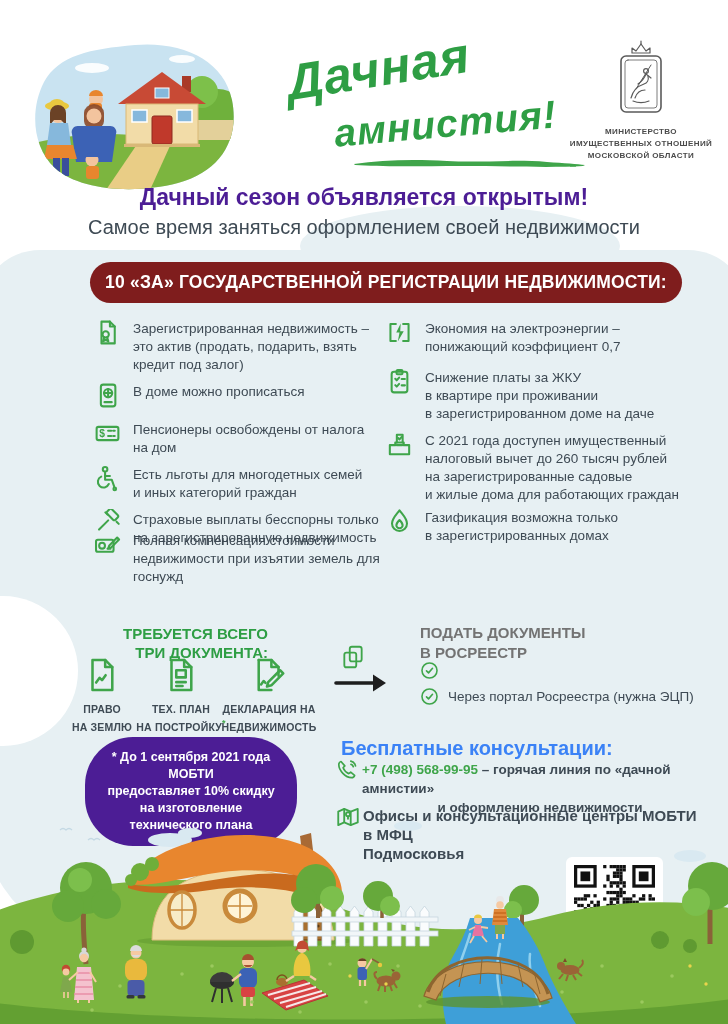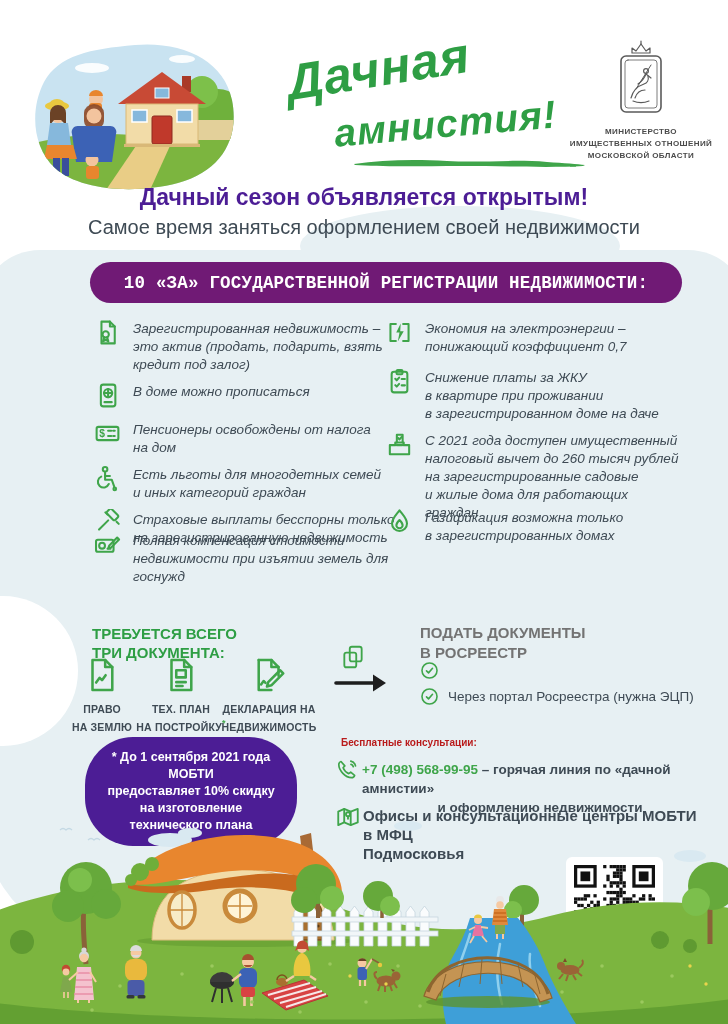--- a/index.html
+++ b/index.html
@@ -22,46 +22,46 @@
   .title2{position:absolute;left:72px;top:72px;font-size:39px;font-weight:bold;font-style:italic;
           color:#2E9E44;transform:rotate(-5deg);letter-spacing:1px;}
   .brush{position:absolute;left:90px;top:126px;}
   .ministry{left:566px;top:40px;width:150px;text-align:center;}
   .ministry .crest{display:block;margin:0 auto;}
   .ministry .mline{font-size:8px;font-weight:bold;line-height:12px;color:#4A4A4A;letter-spacing:.4px;}
   .headline{left:0;width:728px;top:184px;text-align:center;font-size:23px;font-weight:bold;color:#4c1d95;}
   .subheadline{left:0;width:728px;top:216px;text-align:center;font-size:20px;color:#3E4A54;}
 
   
-  .banner{left:90px;top:262px;width:592px;height:41px;background:#701a75;border-radius:21px;
+  .banner{left:90px;top:262px;width:592px;height:41px;background:#7f1d1d;border-radius:21px;
           display:flex;align-items:center;justify-content:center;color:#fff;font-weight:bold;
-          font-size:17.5px;letter-spacing:.2px;font-family:Liberation Mono, monospace;}
+          font-size:17.5px;letter-spacing:.2px;}
 
   
   .benefit{position:absolute;display:flex;gap:11px;align-items:flex-start;}
-  .benefit .btext{font-size:13.5px;line-height:18px;color:#3E4A54;padding-top:2px;font-style:italic;}
+  .benefit .btext{font-size:13.5px;line-height:18px;color:#3E4A54;padding-top:2px;}
   .icon{flex:0 0 auto;}
 
   
-  .docs-heading{left:92px;top:624px;width:176px;text-align:left;color:#2E9E44;
+  .docs-heading{left:92px;top:624px;width:176px;text-align:right;color:#2E9E44;
                 font-weight:bold;font-size:15px;line-height:19px;}
   .doc-item{position:absolute;text-align:center;}
   .doc-label{font-size:10.5px;font-weight:bold;line-height:14px;color:#3E4A54;margin-top:4px;letter-spacing:.2px;}
   .doc-label sup{color:#3FA54A;font-size:9px;}
   .note-blob{left:85px;top:737px;width:212px;min-height:96px;box-sizing:border-box;background:#4c1d95;
              border-radius:48px;color:#fff;font-weight:bold;font-size:12.5px;line-height:17px;
              display:flex;align-items:center;justify-content:center;text-align:center;padding:12px 14px;}
 
   
   .submit-heading{left:420px;top:623px;color:#737373;font-weight:bold;font-size:15px;line-height:20px;}
   .submit-option{position:absolute;left:420px;display:flex;gap:9px;align-items:center;
                  font-size:13.5px;color:#3E4A54;}
 
   
-  .consult-heading{left:341px;top:737px;font-size:10px;font-weight:bold;color:#b91c1c;}
+  .consult-heading{left:341px;top:737px;font-size:20px;font-weight:bold;color:#3b82f6;}
   .phone-text{left:362px;top:760px;width:350px;font-size:13.5px;font-weight:bold;line-height:19px;color:#3E4A54;}
   .phone-number{color:#3FA54A;}
   .phone-line2{margin-left:6px;text-align:center;}
   .offices-text{left:363px;top:806px;width:335px;font-size:15px;font-weight:bold;line-height:19px;color:#3E4A54;}
 
   
   .qr-label{left:577px;top:838px;font-size:13px;font-weight:bold;color:#2E9E44;margin-top:33px;}
   .qr-card{left:566px;top:857px;width:97px;height:97px;background:#fff;border-radius:6px;
            display:flex;align-items:center;justify-content:center;}
 

